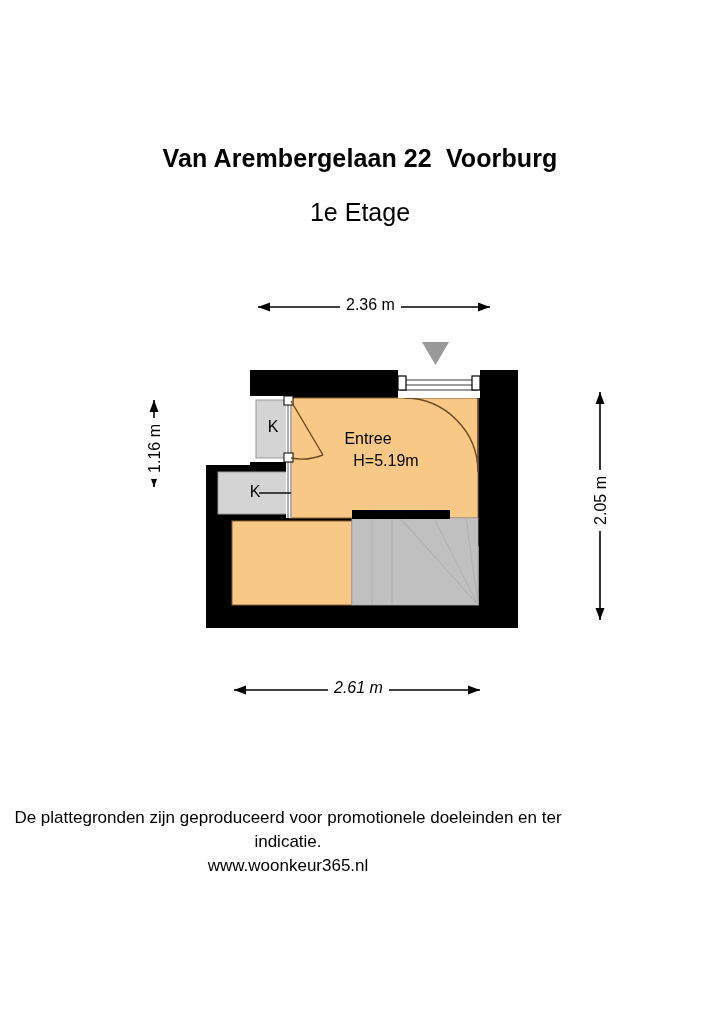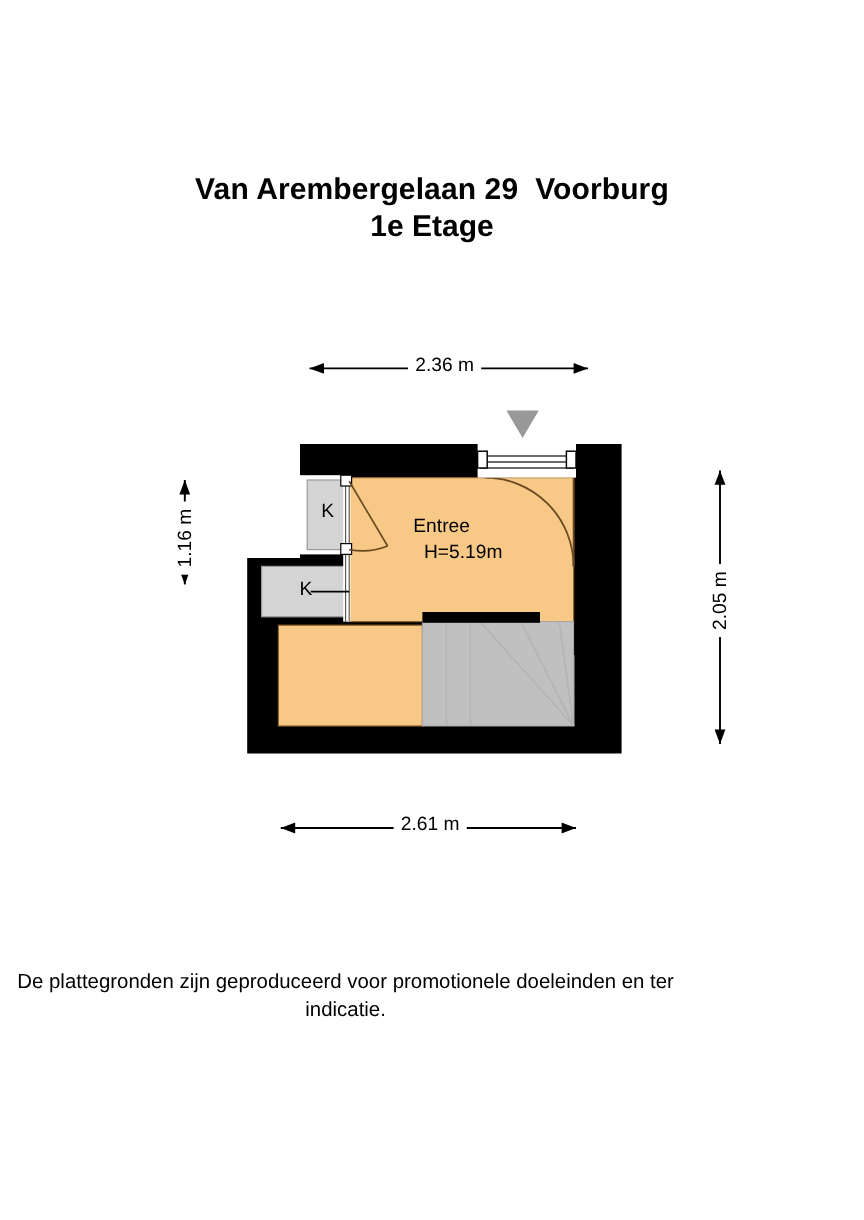--- a/index.html
+++ b/index.html
@@ -26,23 +26,23 @@
   }
   #title-line-1 {
     font-size: 25px;
     font-weight: bold;
     letter-spacing: 0.1px;
     line-height: 30px;
     white-space: pre;
   }
   #title-line-2 {
     font-size: 25px;
-    font-weight: bold;
+    font-weight: normal;
     line-height: 30px;
-    margin-top: 1px;
+    margin-top: 24px;
   }
 
   
   #plan-area {
     position: absolute;
     left: 0;
     top: 0;
     width: 720px;
     height: 736px;
   }
@@ -78,21 +78,21 @@
     font-size: 17px;
     line-height: 24px;
   }
 
   svg { display: block; }
 </style>
 </head>
 <body>
 
 <div id="title-block">
-  <div id="title-line-1">Van Arembergelaan 29  Voorburg</div>
+  <div id="title-line-1">Van Arembergelaan 22  Voorburg</div>
   <div id="title-line-2">1e Etage</div>
 </div>
 
 <div id="plan-area">
 
   <svg width="720" height="1017" viewBox="0 0 720 1017">
 
     <g>
       <line x1="258" y1="307" x2="490" y2="307" stroke="#000" stroke-width="1.6"></line>
       <polygon points="258,307 270,302.5 270,311.5" fill="#000"></polygon>
@@ -177,31 +177,32 @@
       <line x1="400" y1="390" x2="478" y2="390" stroke="#3a3a3a" stroke-width="1.2"></line>
 
       <rect x="398" y="376" width="8" height="14" fill="#ffffff" stroke="#000" stroke-width="1.2"></rect>
       <rect x="472" y="376" width="8" height="14" fill="#ffffff" stroke="#000" stroke-width="1.2"></rect>
     </g>
 
   </svg>
 
   <div class="dim-label" style="left:340px; top:296px;">2.36 m</div>
 
-  <div class="dim-label" style="left:328px; top:679px;">2.61 m</div>
+  <div class="dim-label" style="left:328px; top:679px;font-style:italic;">2.61 m</div>
 
   <div class="dim-label-vert" style="left:146px; top:418px;">1.16 m</div>
 
   <div class="dim-label-vert" style="left:592px; top:470px;">2.05 m</div>
 
   <div style="position:absolute; left:312px; top:430px; width:112px; text-align:center; font-size:16px;">Entree</div>
 
   <div style="position:absolute; left:330px; top:452px; width:112px; text-align:center; font-size:16px;">H=5.19m</div>
 
   <div style="position:absolute; left:262px; top:418px; width:22px; text-align:center; font-size:16px;">K</div>
 
   <div style="position:absolute; left:244px; top:483px; width:22px; text-align:center; font-size:16px;">K</div>
 
 </div>
 
 <div id="footer">
   <div>De plattegronden zijn geproduceerd voor promotionele doeleinden en ter indicatie.</div>
+  <div>www.woonkeur365.nl</div>
 </div>
 
 </body></html>

